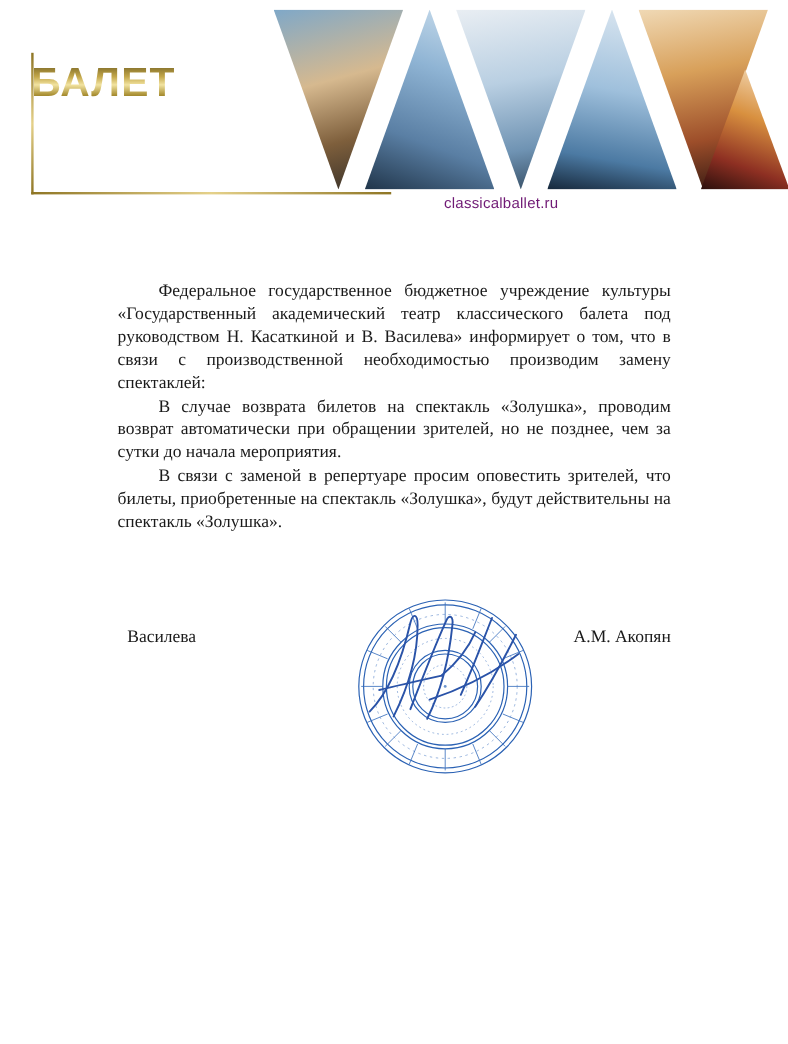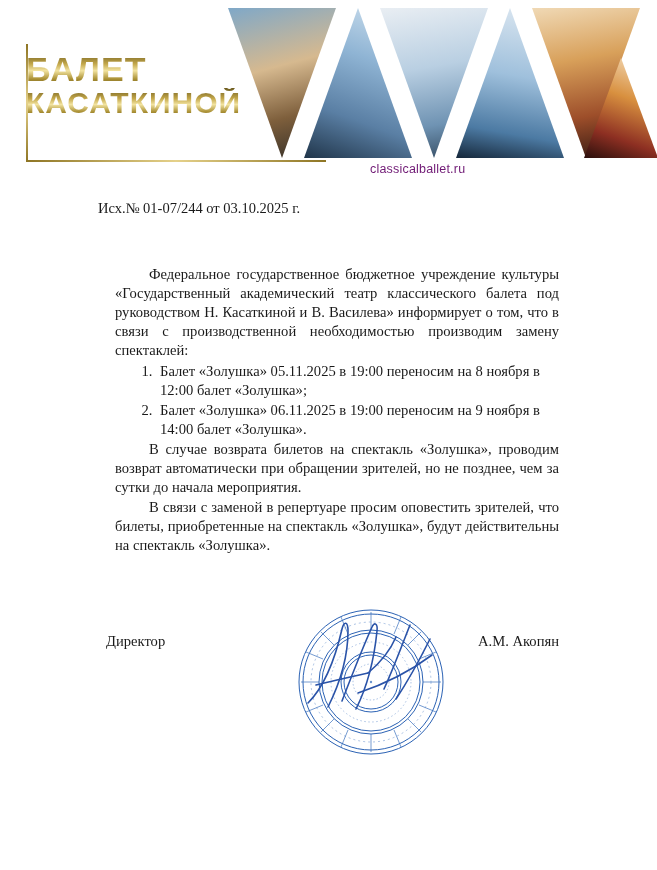--- a/index.html
+++ b/index.html
@@ -115,21 +115,21 @@
 
   .content {
     margin: 48px 98px 0 98px;
     width: 461px;
     font-size: 14.6px;
     line-height: 1.30;
     text-align: justify;
   }
   .para {
     text-indent: 34px;
-    margin: 0 0 0 17px;
+    margin: 0 0 0 0;
     hyphens: auto;
   }
   .para + .para { margin-top: 1px; }
   .para-gap { margin-top: 14px; }
 
   ol.changes {
     margin: 2px 0 0 0;
     padding-left: 58px;
     font-size: 14.6px;
     line-height: 1.30;
@@ -170,57 +170,51 @@
 </style>
 </head>
 <body>
 
 <div class="letterhead">
 
   <div class="logo-rule-v"></div>
 
   <div class="logo-block">
     <div class="logo-line logo-l1">БАЛЕТ</div>
-    <div class="logo-line logo-l2">КАСАТКИНОЙ</div>
   </div>
 
   <div class="logo-rule"></div>
 
   <div class="collage">
     <div class="tri down ph1"></div>
     <div class="tri up   ph2"></div>
     <div class="tri down ph3"></div>
     <div class="tri up   ph4"></div>
     <div class="tri down ph5"></div>
     <div class="tri small up ph6"></div>
   </div>
 
   <div class="site-url">classicalballet.ru</div>
 </div>
 
 <div class="doc-body">
 
-  <div class="ref-line">Исх.№ 01-07/244 от 03.10.2025 г.</div>
 
   <div class="content">
 
     <p class="para">Федеральное государственное бюджетное учреждение культуры «Государственный академический театр классического балета под руководством Н. Касаткиной и В. Василева» информирует о том, что в связи с производственной необходимостью производим замену спектаклей:</p>
 
-    <ol class="changes">
-      <li>Балет «Золушка» 05.11.2025 в 19:00 переносим на 8 ноября в 12:00 балет «Золушка»;</li>
-      <li>Балет «Золушка» 06.11.2025 в 19:00 переносим на 9 ноября в 14:00 балет «Золушка».</li>
-    </ol>
 
     <p class="para">В случае возврата билетов на спектакль «Золушка», проводим возврат автоматически при обращении зрителей, но не позднее, чем за сутки до начала мероприятия.</p>
     <p class="para para-gap">В связи с заменой в репертуаре просим оповестить зрителей, что билеты, приобретенные на спектакль «Золушка», будут действительны на спектакль «Золушка».</p>
   </div>
 
   <div class="sig-row">
 
-    <div class="sig-title">Директор</div>
+    <div class="sig-title">Василева</div>
 
     <div class="stamp">
       <svg width="150" height="150" viewBox="0 0 150 150" aria-hidden="true">
         <g fill="none" stroke="#2b62b4" stroke-width="1">
           <circle cx="75" cy="75" r="72"></circle>
           <circle cx="75" cy="75" r="68"></circle>
           <circle cx="75" cy="75" r="52"></circle>
           <circle cx="75" cy="75" r="49"></circle>
           <circle cx="75" cy="75" r="30"></circle>
           <circle cx="75" cy="75" r="27"></circle>

